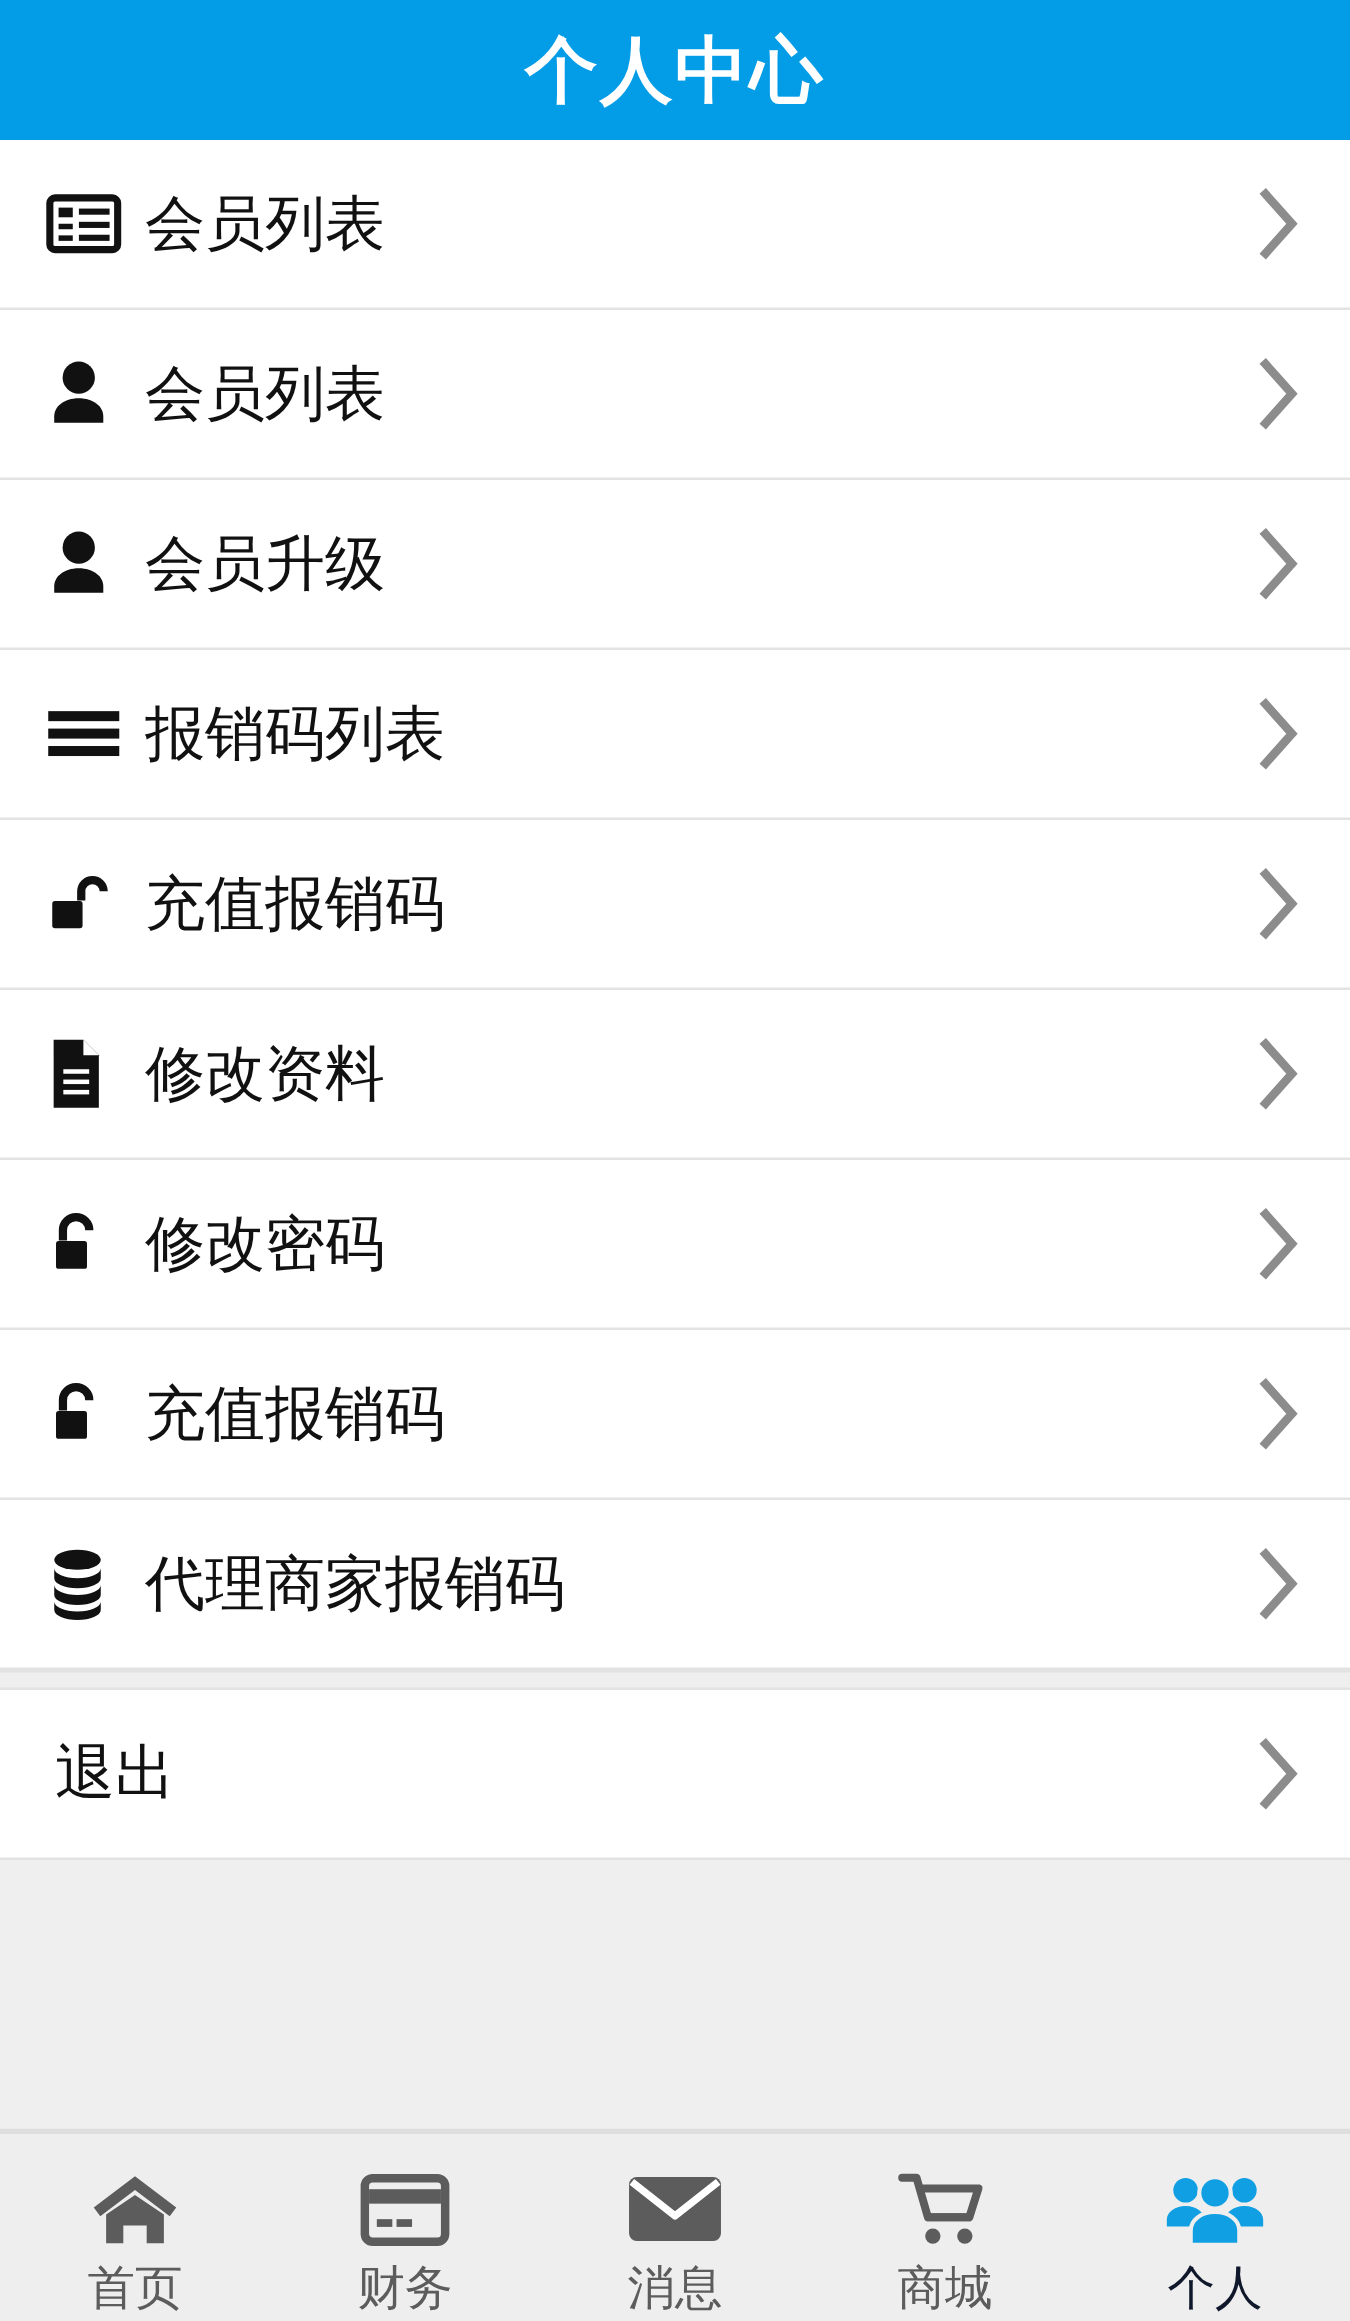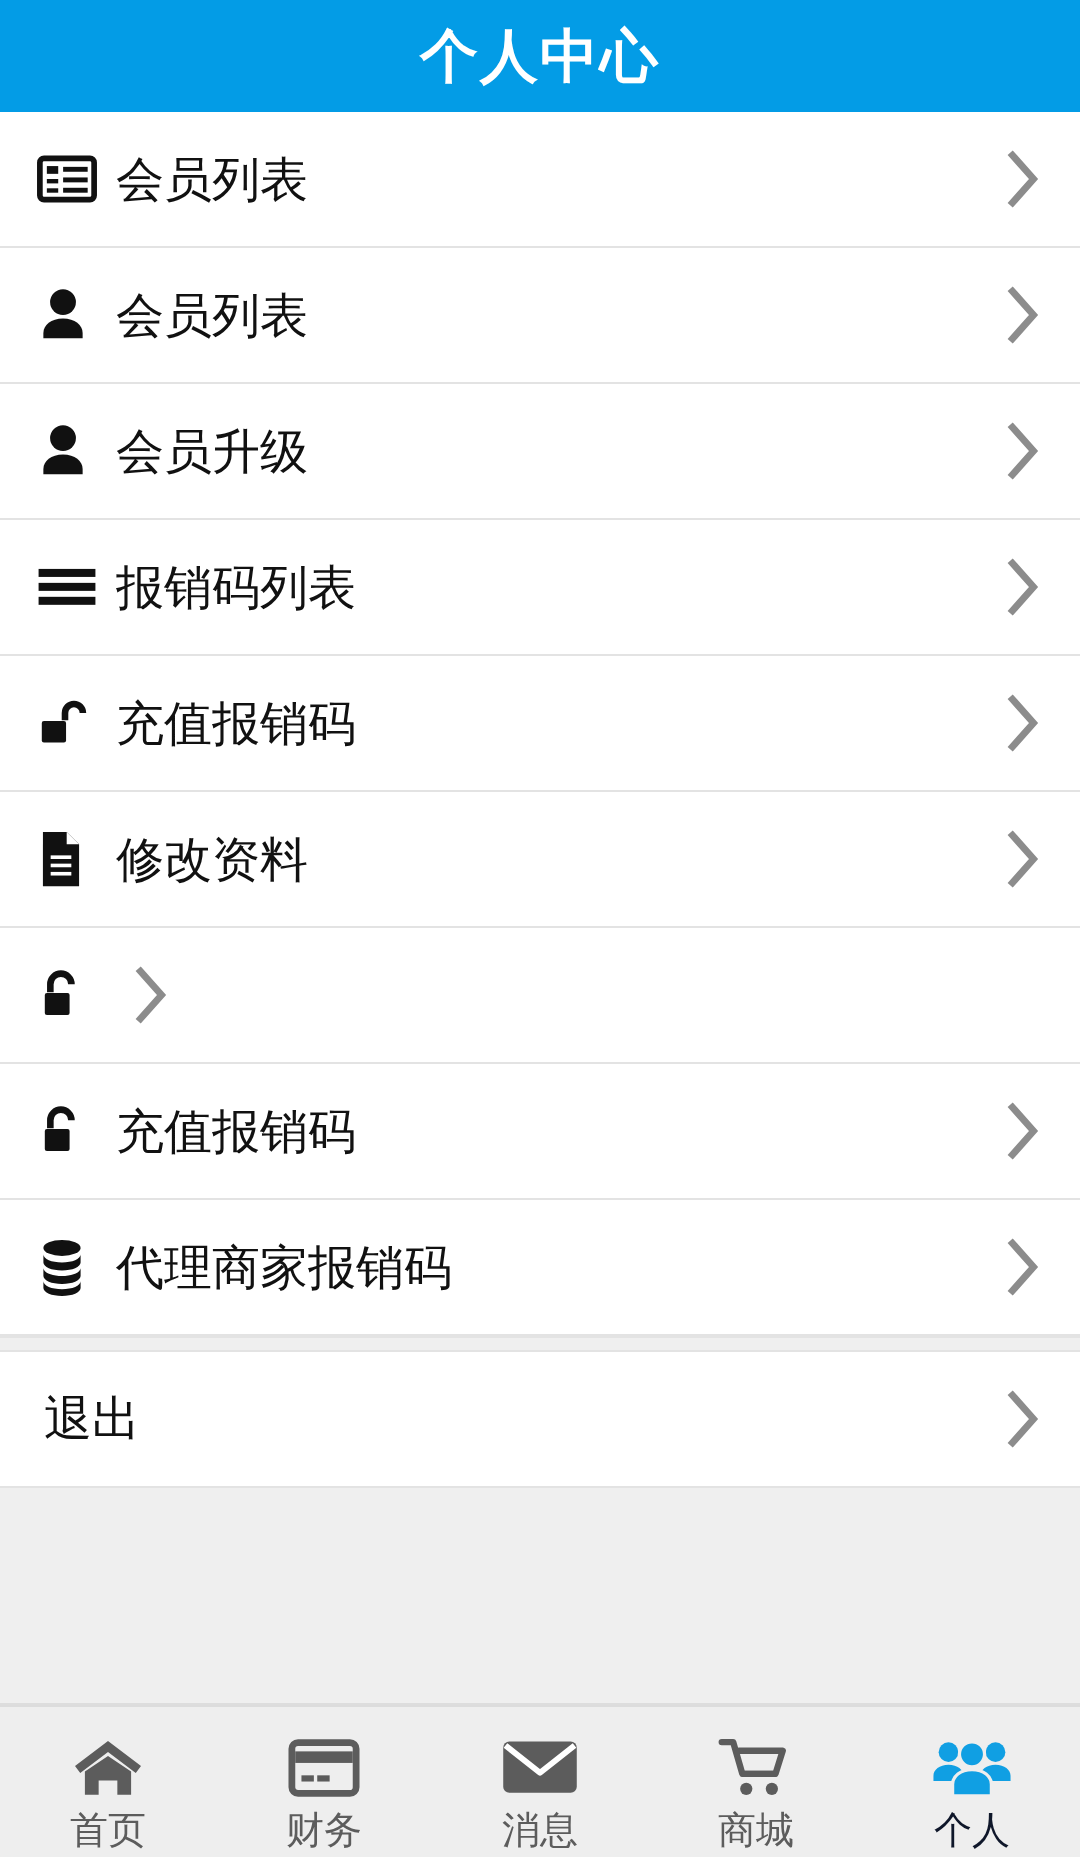--- a/index.html
+++ b/index.html
@@ -245,20 +245,21 @@
       </span>
     </div>
 
     <div class="menu-row">
       <span class="icon-box">
         <svg width="54" height="58" viewBox="0 0 20 22">
           <path d="M5.2 10V6.9a4 4 0 0 1 8 0" fill="none" stroke="#111" stroke-width="2.5"></path>
           <rect x="3.1" y="10.2" width="9.4" height="8.4" rx="0.8" fill="#111"></rect>
         </svg>
       </span>
+      <span class="menu-label">修改密码</span>
       <span class="chevron">
         <svg width="34" height="58" viewBox="0 0 12 22">
           <polyline points="2,2 10,11 2,20" fill="none" stroke="#8c8c8c" stroke-width="2.6" stroke-linecap="square"></polyline>
         </svg>
       </span>
     </div>
 
     <div class="menu-row">
       <span class="icon-box">
         <svg width="54" height="58" viewBox="0 0 20 22">

